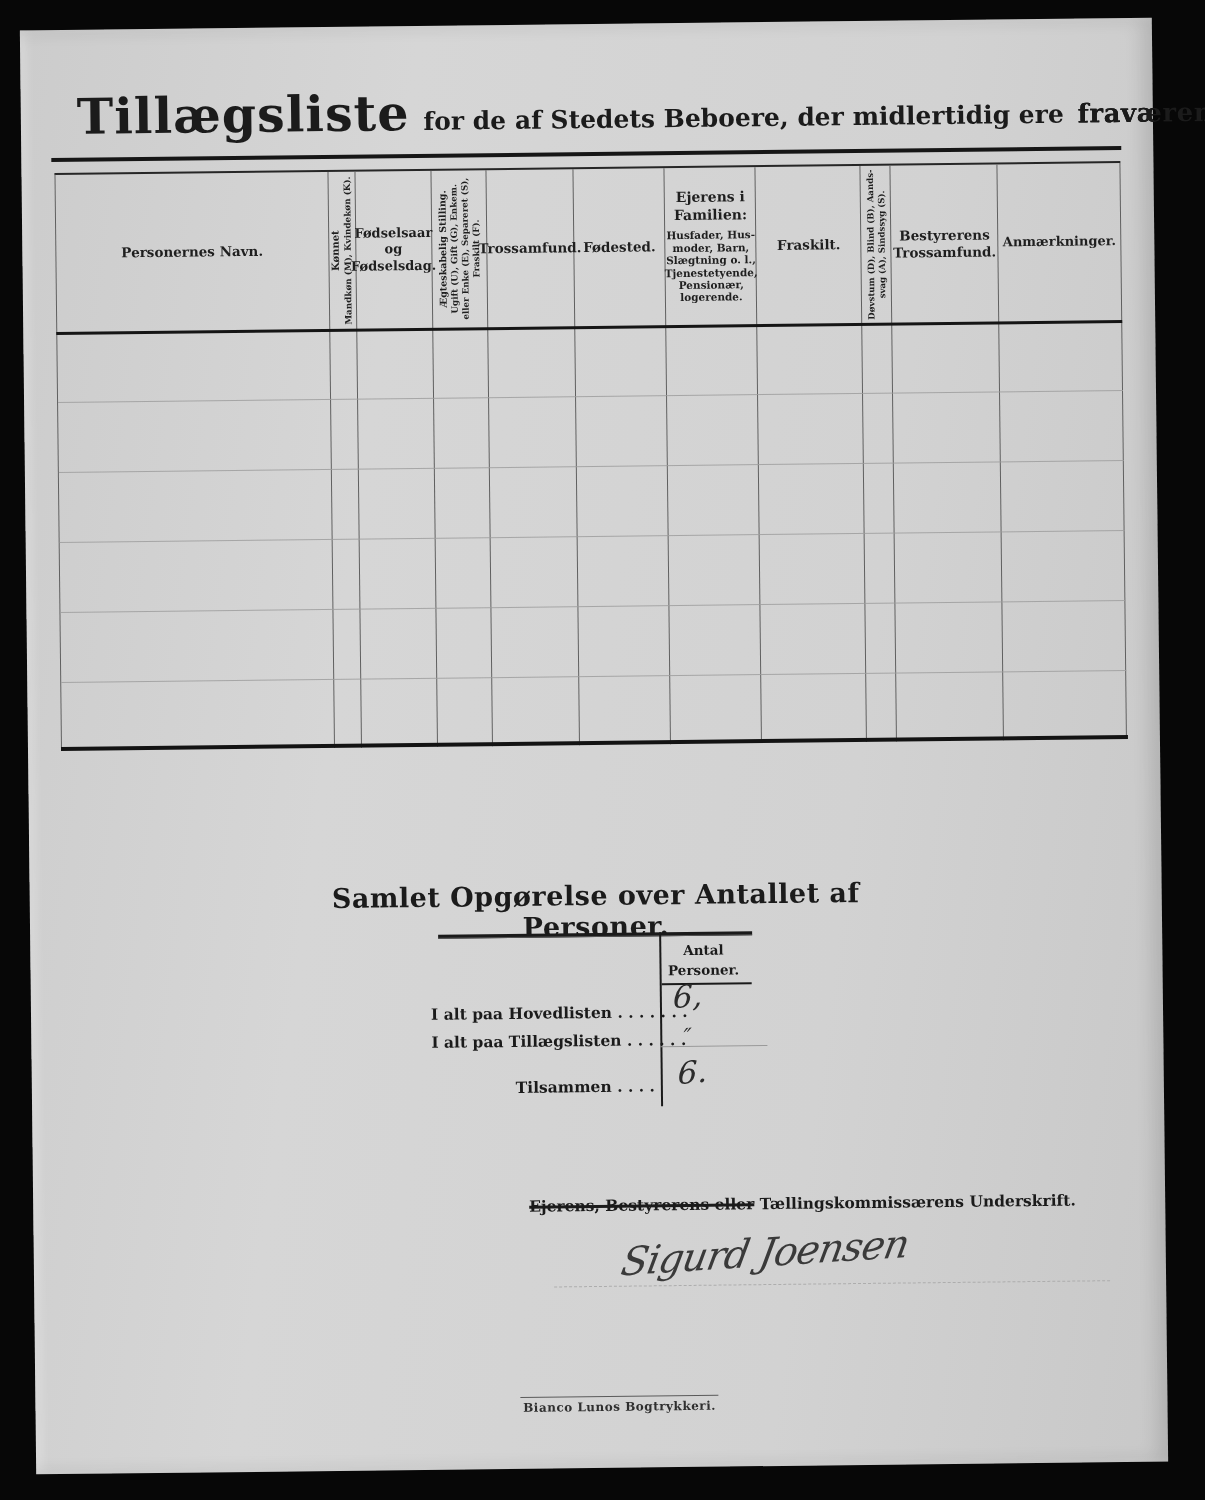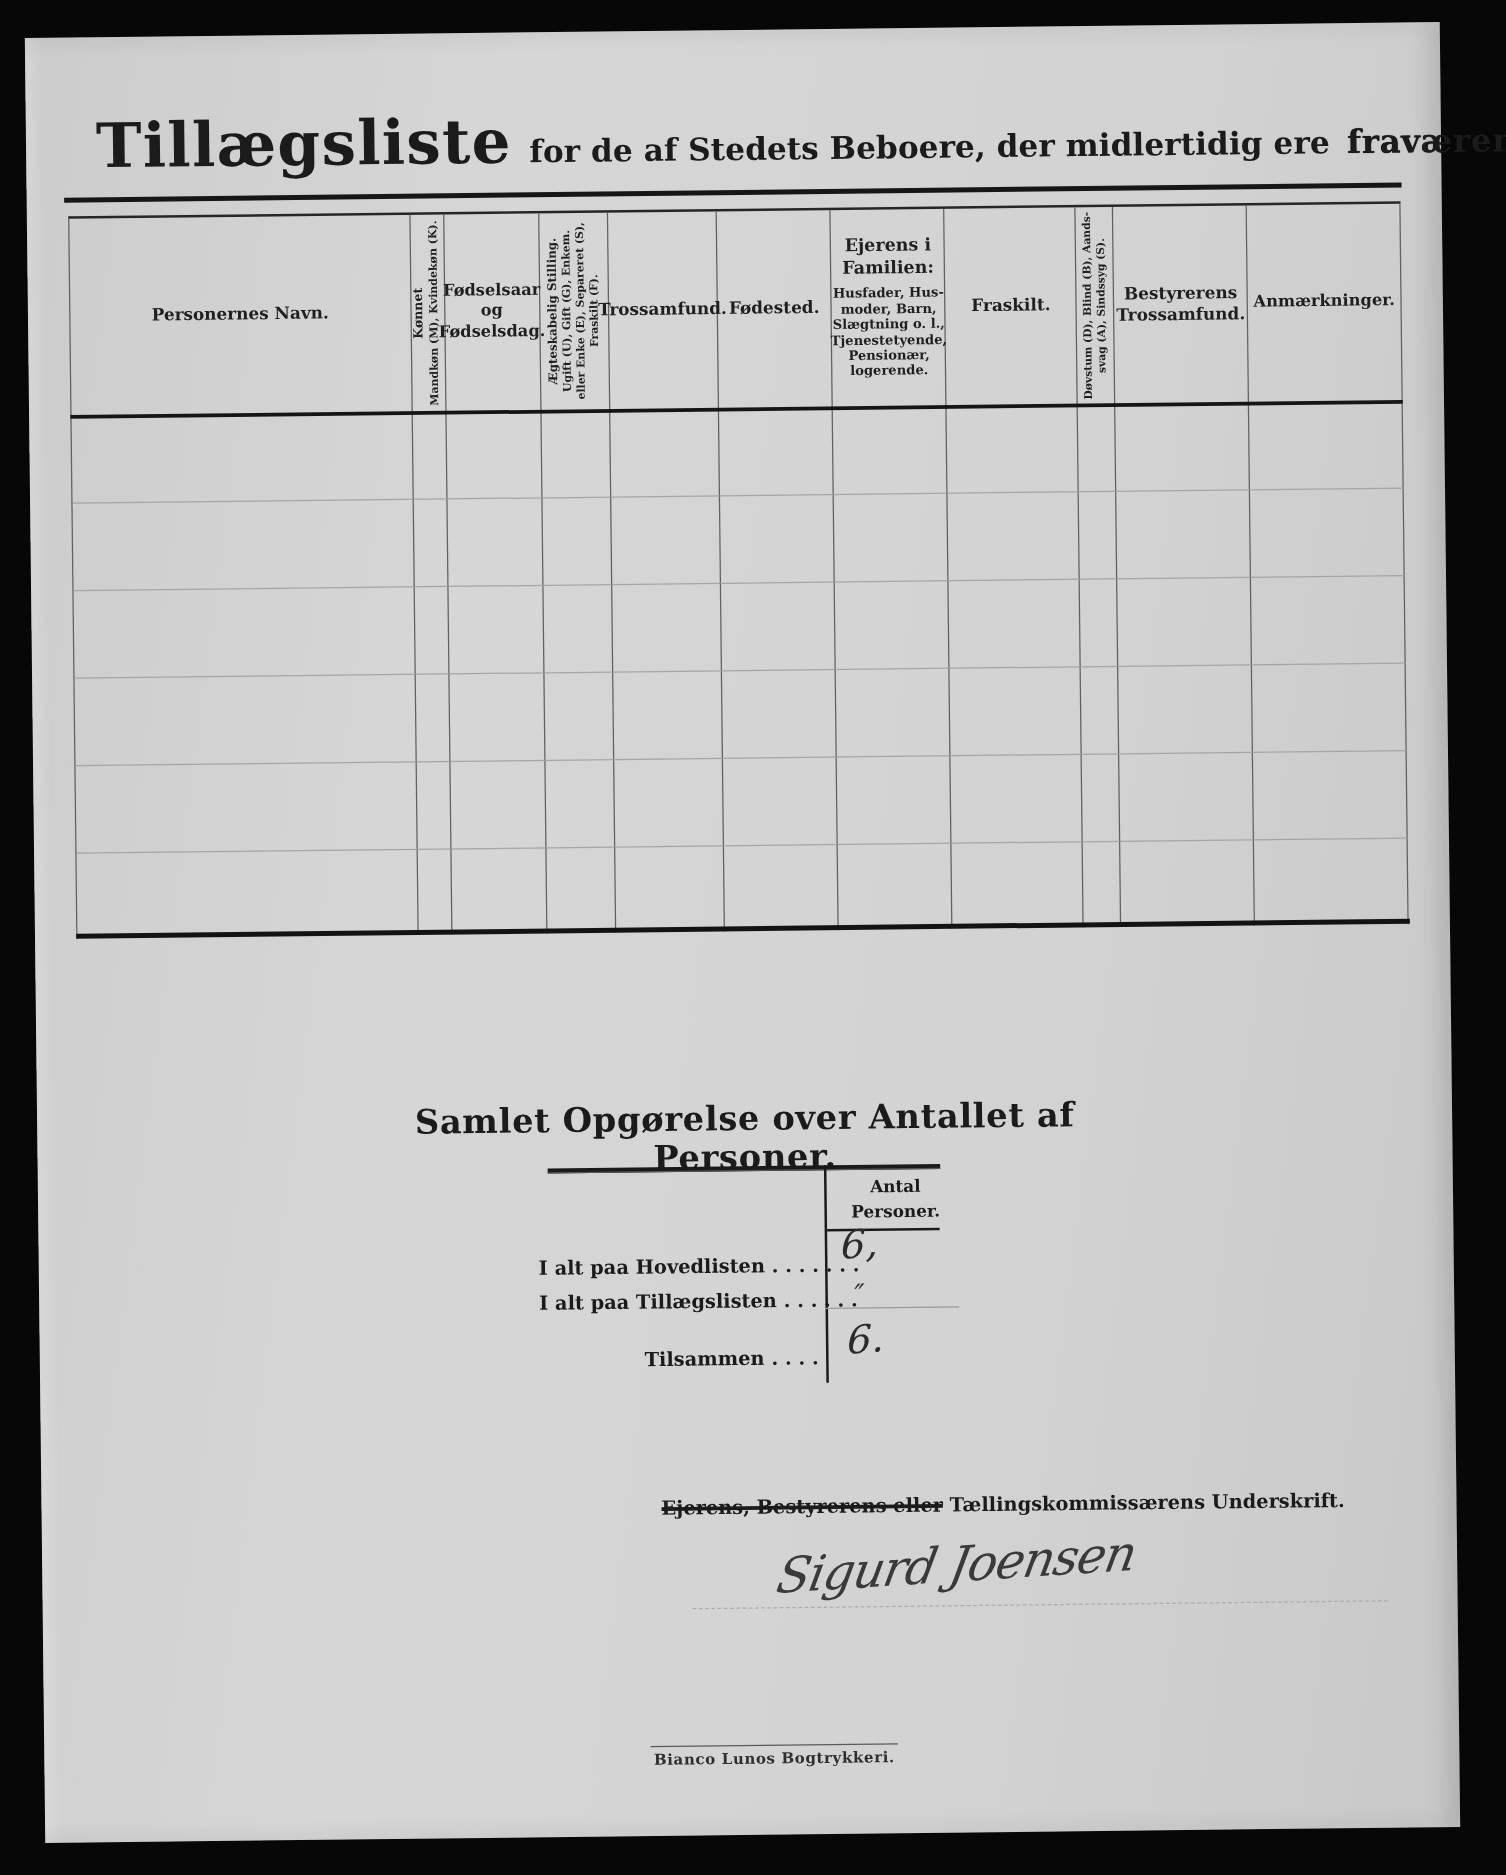--- a/index.html
+++ b/index.html
@@ -31,21 +31,21 @@
   .hsep{position:absolute;left:-1px;right:0;top:157px;height:3px;background:#151515;}
   .rowline{position:absolute;left:0;right:0;height:1px;background:#9d9d9d;opacity:.85;}
   .bottomline{position:absolute;left:-1px;right:-1px;bottom:0;height:4px;background:#131313;}
   
   .summary-heading{position:absolute;left:266px;top:856px;width:600px;text-align:center;
                    font-size:27px;font-weight:bold;letter-spacing:.5px;}
   .summary-table{position:absolute;left:400px;top:905px;width:340px;height:180px;}
   .sum-topline{position:absolute;left:8px;top:4px;width:314px;height:3px;background:#1a1a1a;
                border-bottom:1px solid #555;}
   .sum-vdiv{position:absolute;left:229px;top:4px;width:2px;height:174px;background:#1a1a1a;}
-  .sum-colhead{position:absolute;left:242px;top:12px;width:88px;text-align:center;
+  .sum-colhead{position:absolute;left:229px;top:12px;width:88px;text-align:center;
                font-size:13.5px;font-weight:bold;line-height:1.5;}
   .sum-colhead span{display:block;}
   .sum-headline{position:absolute;left:231px;top:55px;width:90px;height:2px;background:#1a1a1a;}
   .sum-row{position:absolute;left:0;width:223px;text-align:right;font-size:15.5px;
            font-weight:bold;white-space:nowrap;}
   .sum-faint{position:absolute;left:229px;top:118px;width:107px;height:1px;background:#9a9a9a;}
   .hand{font-style:italic;color:#2b2b2b;transform:rotate(-4deg) skewX(-6deg);
         position:absolute;font-family:"DejaVu Serif",serif;}
   .hv1{left:242px;top:50px;font-size:31px;}
   .hv2{left:252px;top:96px;font-size:22px;}

